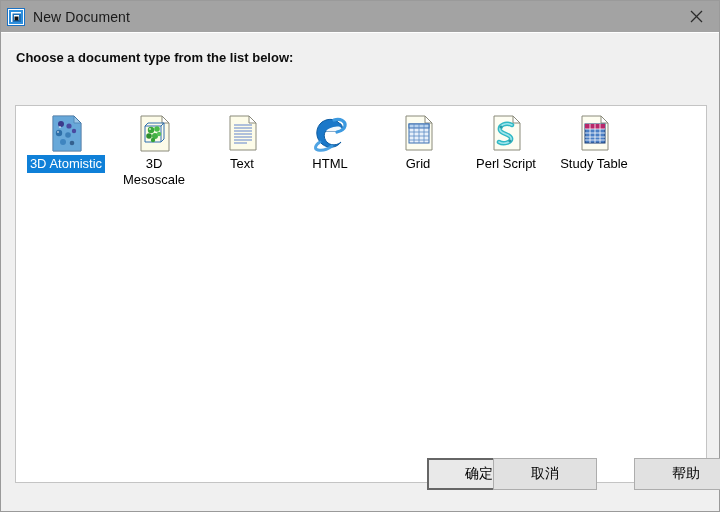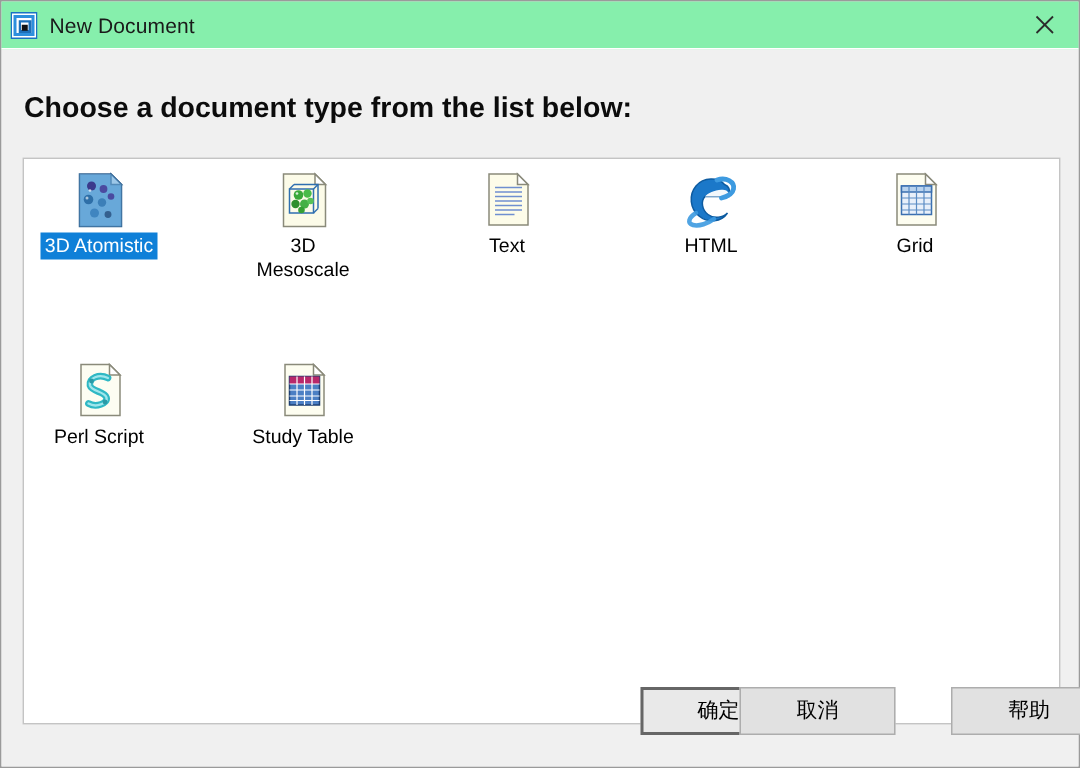--- a/index.html
+++ b/index.html
@@ -24,21 +24,21 @@
     border: 1px solid #9a9a9a;
     box-sizing: border-box;
     display: flex;
     flex-direction: column;
   }
 
   
   .titlebar {
     height: 31px;
     min-height: 31px;
-    background: #86efac;
+    background: #a3a3a3;
     display: flex;
     align-items: center;
     position: relative;
     border-bottom: 1px solid #ffffff;
   }
   .title-icon {
     width: 18px;
     height: 18px;
     margin-left: 6px;
     margin-right: 8px;
@@ -66,22 +66,22 @@
   
   .body-area {
     flex: 1 1 auto;
     position: relative;
     background: #f0f0f0;
   }
 
   .prompt {
     position: absolute;
     left: 15px;
-    top: 29px;
-    font-size: 19px;
+    top: 17px;
+    font-size: 13px;
     color: #0c0c0c;
     font-weight: bold;
     font-family: "Liberation Sans", sans-serif;
     white-space: nowrap;
   }
 
   
   .listpanel {
     position: absolute;
     left: 14px;
@@ -94,21 +94,20 @@
     overflow: hidden;
   }
   .items {
     position: absolute;
     left: 6px;
     top: 4px;
     width: 680px;
     display: flex;
     flex-wrap: wrap;
     align-content: flex-start;
-    gap: 48px;
   }
   .item {
     width: 88px;
     min-height: 74px;
     margin: 2px 0 0 0;
     display: flex;
     flex-direction: column;
     align-items: center;
     cursor: default;
     box-sizing: border-box;

